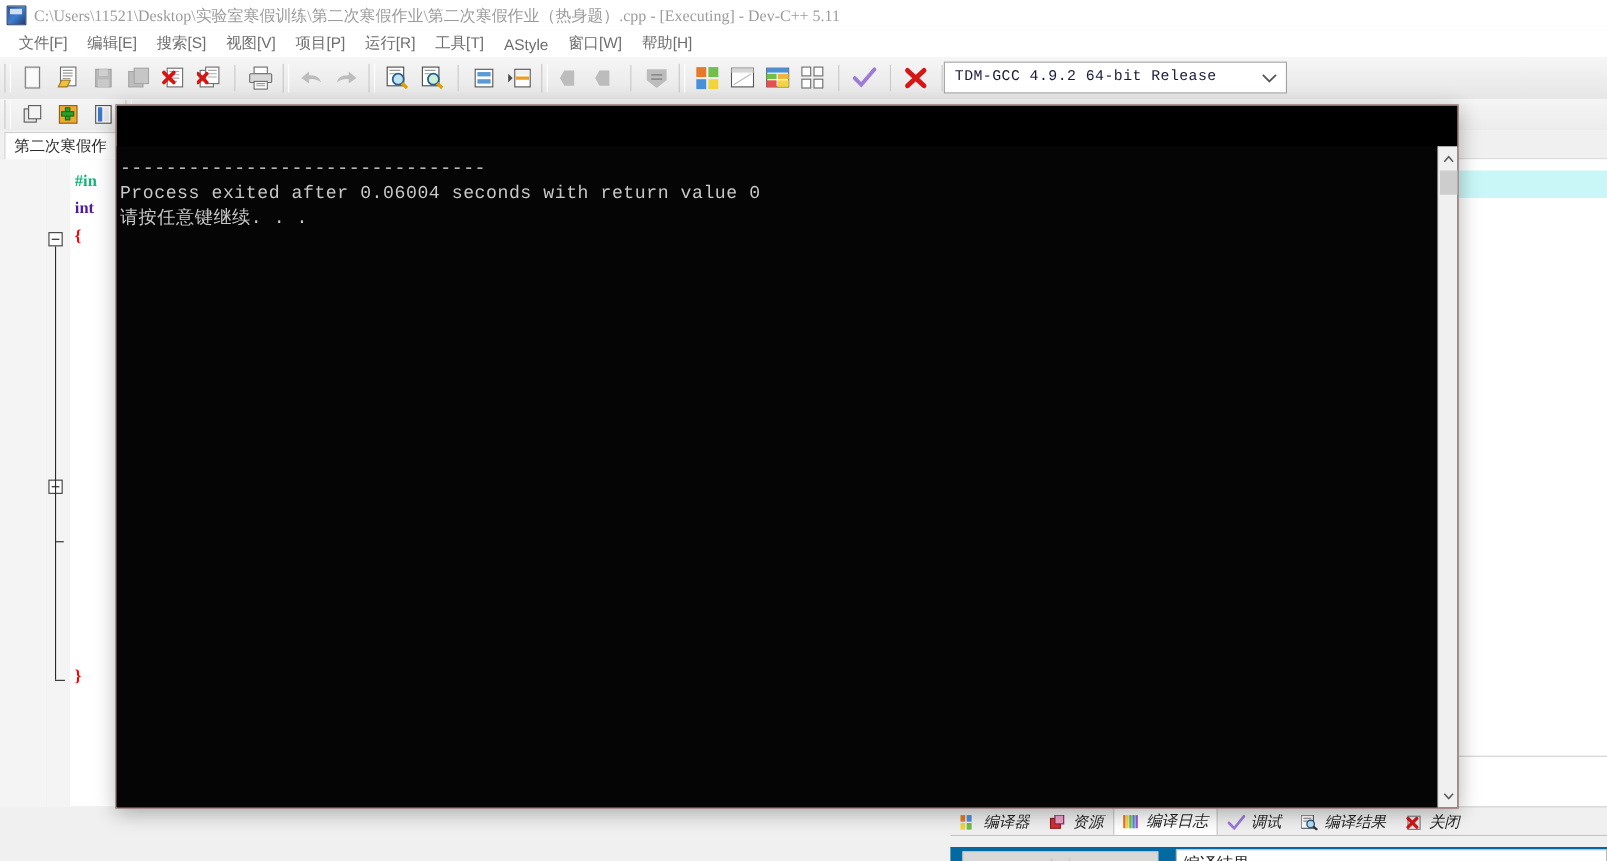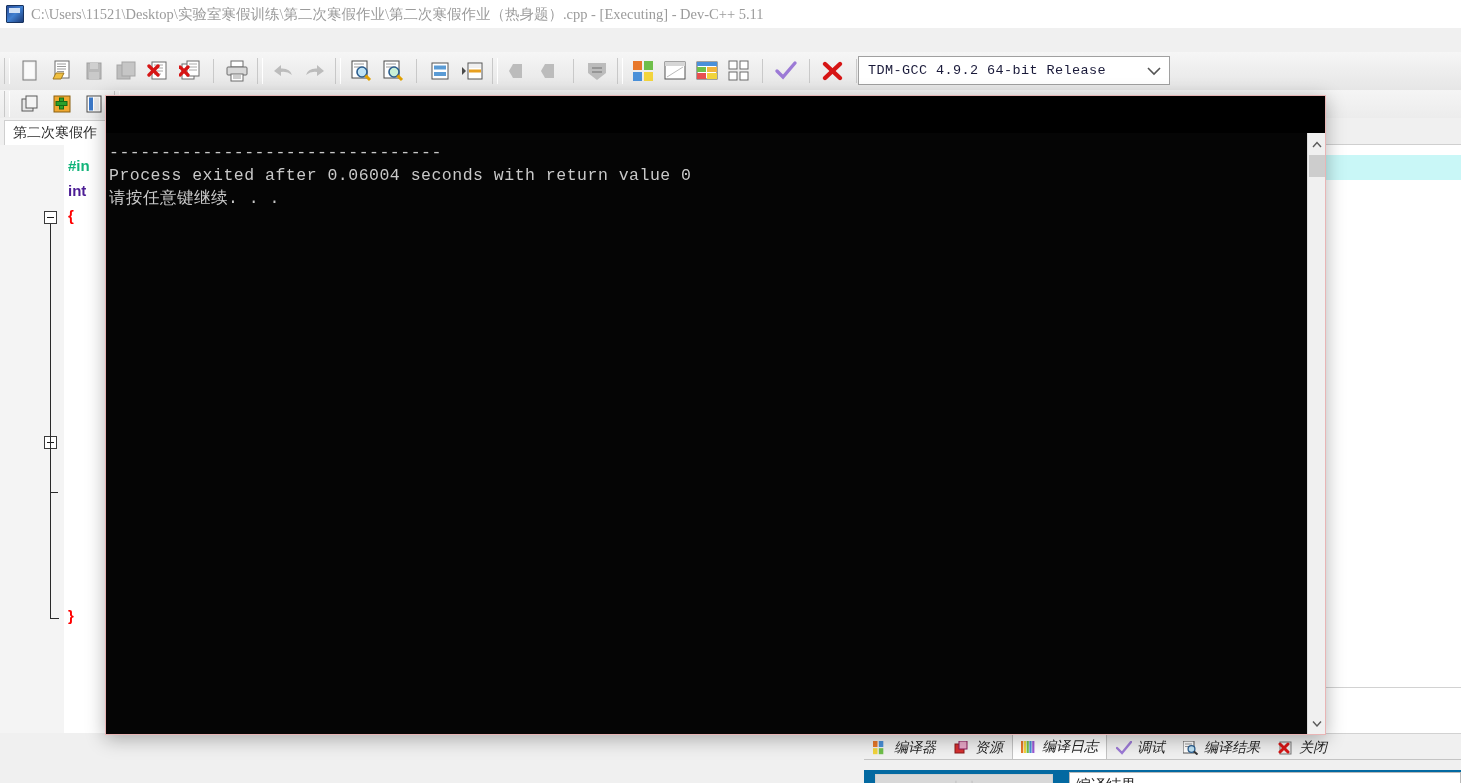--- a/index.html
+++ b/index.html
@@ -101,21 +101,21 @@
   .code-area{position:absolute;left:64px;top:0;right:0;height:588px;background:#ffffff;}
   .curline{
     position:absolute;left:64px;top:10px;right:20px;height:25px;background:#c9f7f7;
   }
   .lnum{
     position:absolute;right:6px;font-size:15px;color:#33404d;
     font-family:"Liberation Serif","DejaVu Serif",serif;text-align:right;
   }
   .codeline{
     position:absolute;left:4px;font-size:15px;
-    font-family:Liberation Sans, sans-serif;font-weight:bold;white-space:pre;
+    font-family:Liberation Serif, serif;font-weight:bold;white-space:pre;
   }
   .k-inc{color:#12b57a;}
   .k-kw{color:#4c1d95;}
   .k-brace{color:#ff0000;}
   .foldbox{
     position:absolute;width:13px;height:13px;border:1px solid #3a3a3a;background:#ffffff;
     box-sizing:border-box;
   }
   .foldbox:before{
     content:"";position:absolute;left:2px;top:5px;width:7px;height:1px;background:#1a1a1a;
@@ -216,20 +216,32 @@
 </head>
 <body>
 
 <div id="app">
 
   <div class="ide-titlebar">
     <div class="tb-icon"></div>
     <div class="tb-text">C:\Users\11521\Desktop\实验室寒假训练\第二次寒假作业\第二次寒假作业（热身题）.cpp - [Executing] - Dev-C++ 5.11</div>
   </div>
 
+  <div class="menubar">
+    <div class="mi">文件[F]</div>
+    <div class="mi">编辑[E]</div>
+    <div class="mi">搜索[S]</div>
+    <div class="mi">视图[V]</div>
+    <div class="mi">项目[P]</div>
+    <div class="mi">运行[R]</div>
+    <div class="mi">工具[T]</div>
+    <div class="mi">AStyle</div>
+    <div class="mi">窗口[W]</div>
+    <div class="mi">帮助[H]</div>
+  </div>
 
   <div class="toolbar1">
     <div class="tb-grip"></div>
 
     <div class="tbtn">
       <svg width="20" height="22" viewBox="0 0 20 22">
           <rect x="3" y="1" width="13" height="19" fill="#e9e9e9" stroke="#7a7a7a"></rect>
           <rect x="4.5" y="2.5" width="10" height="16" fill="#fafafa"></rect>
         </svg>
     </div>

